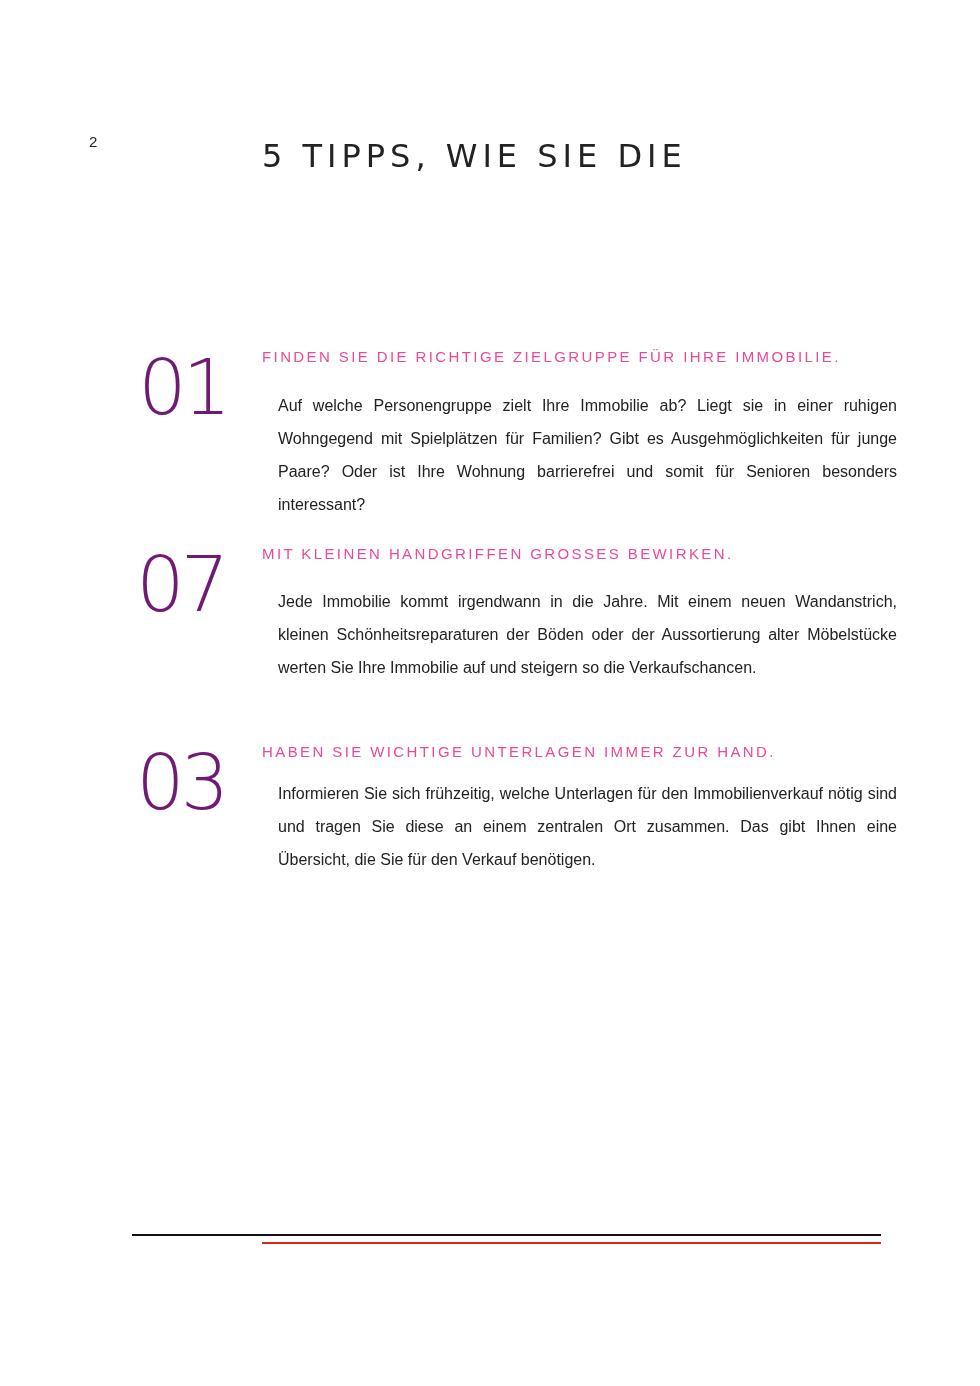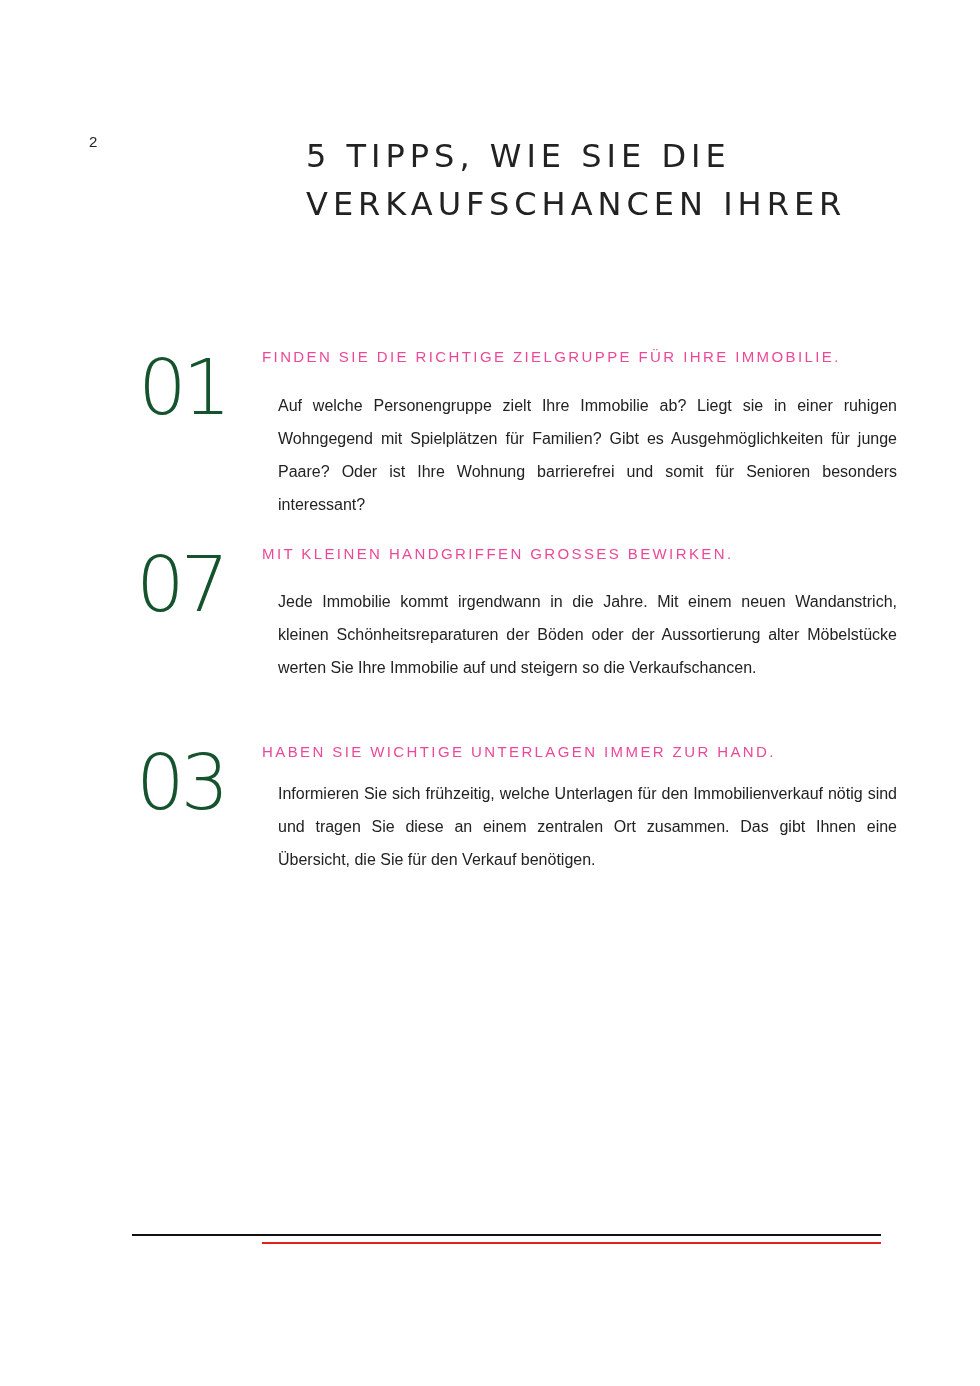--- a/index.html
+++ b/index.html
@@ -2,40 +2,39 @@
 <html><head>
 <meta charset="utf-8">
 <style>
   html, body { margin: 0; padding: 0; background: #ffffff; }
   body { width: 980px; height: 1386px; position: relative; overflow: hidden;
          font-family: "Liberation Sans", "DejaVu Sans", sans-serif; color: #1a1a1a; }
   .page-number { position: absolute; left: 89px; top: 133px; font-size: 15px; color: #222; }
   .title { position: absolute; left: 262px; top: 132px; margin: 0;
            font-family: "DejaVu Sans", sans-serif; font-weight: 200; font-size: 32px;
            letter-spacing: 5px; line-height: 48px; color: #222; }
-  .title .line { display: block; font-weight: normal; margin-left: 44px; -webkit-text-stroke: 0; }
+  .title .line { display: block; font-weight: normal; -webkit-text-stroke: 0; }
   .tip { position: absolute; left: 0; width: 980px; }
   .tip-number { position: absolute; width: 95px; text-align: right;
                 font-family: "DejaVu Sans", sans-serif; font-weight: 200;
-                font-size: 76px; line-height: 76px; color: #14532d; letter-spacing: -4px; }
+                font-size: 76px; line-height: 76px; color: #701a75; letter-spacing: -4px; }
   .tip-heading { position: absolute; left: 262px; margin: 0; font-weight: normal;
                  font-size: 15px; letter-spacing: 2.4px; color: #ec4899; white-space: nowrap; }
   .tip-body { position: absolute; left: 262px; width: 619px; margin: 16px;
               font-size: 16px; line-height: 33px; text-align: justify; color: #222; }
   .rule-black { position: absolute; left: 132px; top: 1234px; width: 749px; height: 2px; background: #111; }
   .rule-red { position: absolute; left: 262px; top: 1242px; width: 619px; height: 2px; background: #e0241b; }
 </style>
 </head>
 <body>
 
 <div class="page-number">2</div>
 
 <h1 class="title">
   <span class="line">5 TIPPS, WIE SIE DIE</span>
-  <span class="line">VERKAUFSCHANCEN IHRER</span>
 </h1>
 
 <section class="tip" style="top:340px;">
   <div class="tip-number" style="left:132px; top:10px;">01</div>
   <h2 class="tip-heading" style="top:8px;">FINDEN SIE DIE RICHTIGE ZIELGRUPPE FÜR IHRE IMMOBILIE.</h2>
   <p class="tip-body" style="top:33px;">Auf welche Personengruppe zielt Ihre Immobilie ab? Liegt sie in einer ruhigen Wohngegend mit Spielplätzen für Familien? Gibt es Ausgehmöglichkeiten für junge Paare? Oder ist Ihre Wohnung barrierefrei und somit für Senioren besonders interessant?</p>
 </section>
 
 <section class="tip" style="top:537px;">
   <div class="tip-number" style="left:130px; top:10px;">07</div>

